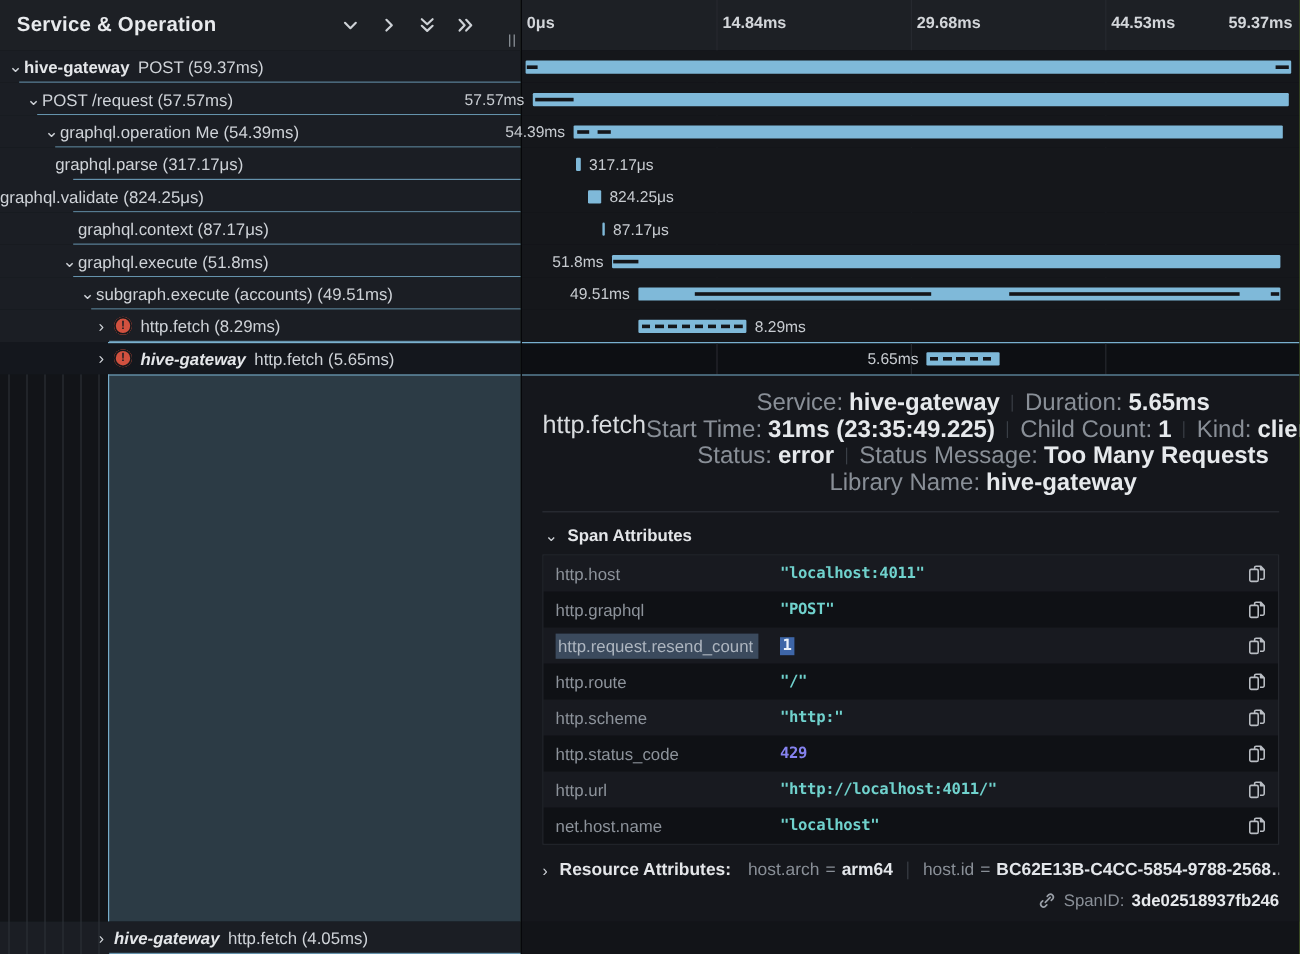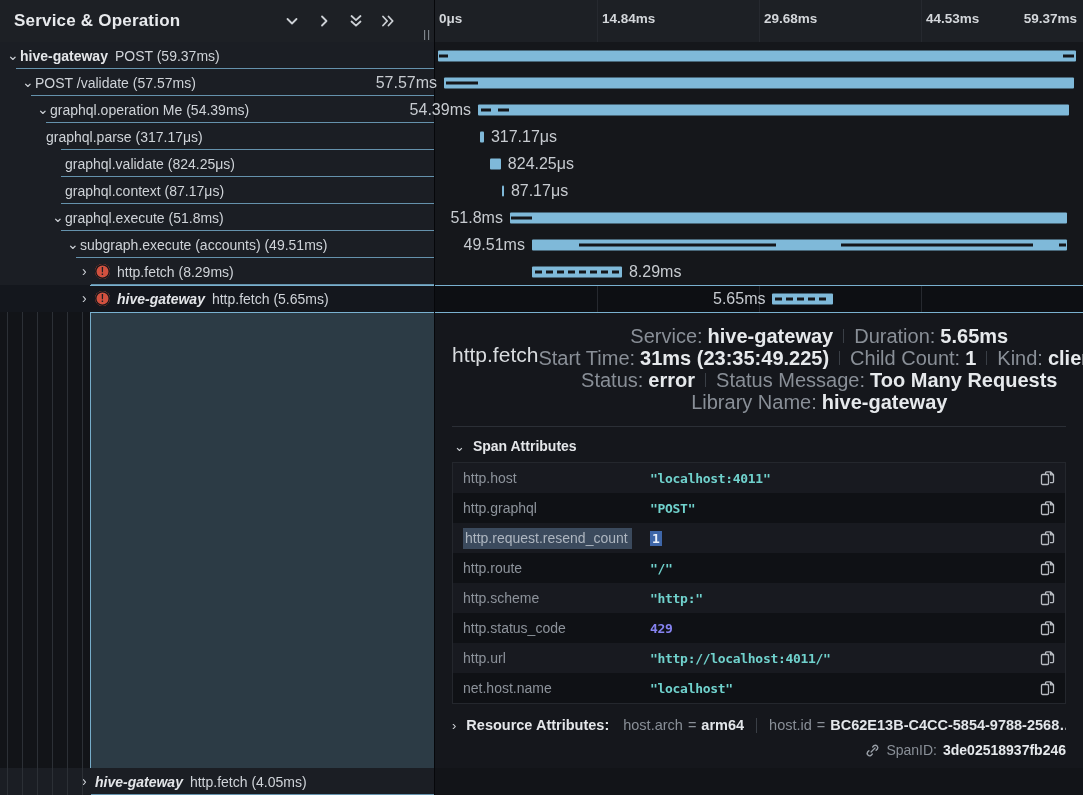--- a/index.html
+++ b/index.html
@@ -39,21 +39,21 @@
   .tick { position:absolute; top:11px; font-size:13.5px; font-weight:700; color:#d3d6da; z-index:2; }
   .tick.t0 { left:4px; } .tick.t1 { left:calc(25% + 5px); } .tick.t2 { left:calc(50% + 5px); }
   .tick.t3 { left:calc(75% + 5px); } .tick.t4 { right:6px; }
   .gl { position:absolute; top:0; bottom:0; width:1px; background:#26292f; z-index:0; }
   .rows-wrap { position:relative; height:243px; }
   .xrow { height:27px; position:relative; background:#15171b; }
   .bar { position:absolute; top:50%; transform:translateY(-50%); height:11px; background:#7fb9d9; border-radius:1px; min-width:2px; z-index:1; cursor:pointer; }
   .bar.dashed::before { content:""; position:absolute; left:3px; right:3px; top:4px; height:3px;
         background:repeating-linear-gradient(90deg,#14161a 0 7px,transparent 7px 11px); }
   .seg { position:absolute; top:50%; transform:translateY(-50%); height:3px; background:#14161a; z-index:2; }
-  .xlabel { position:absolute; top:50%; transform:translateY(-50%); font-size:16px; color:#c7cbd0; white-space:nowrap; z-index:1; }
+  .xlabel { position:absolute; top:50%; transform:translateY(-50%); font-size:13px; color:#c7cbd0; white-space:nowrap; z-index:1; }
   .selected-strip { height:27px; position:relative; background:#0d0f13; border-top:1px solid rgba(127,185,217,.95); }
   .bottom-strip { position:absolute; left:0; top:768px; width:649px; height:27px; background:#14161a; }
   
   .detail { height:456px; background:#15171c; border-top:1px solid rgba(127,185,217,.95); padding:12px 17px 0 17px; position:relative; }
   .dhead { display:flex; align-items:flex-start; }
   .dtitle { font-size:21px; color:#d9dcdf; margin-top:18px; }
   .dmeta { margin-left:auto; }
   .meta-line { display:flex; justify-content:center; align-items:center; height:22px; font-size:20px; white-space:nowrap; }
   .mlabel { color:#898f97; margin-right:5px; }
   .mvalue { font-weight:700; color:#e6e9ec; }
@@ -110,39 +110,39 @@
           <span class="chev" style="left: 7px;">⌄</span>
           <div class="tcontent" style="padding-left: 20px;">
             <span class="svc">hive-gateway</span>
             <span class="tlabel">POST (59.37ms)</span>
           </div>
           <div class="rborder" style="left: 16px;"></div>
         </div>
         <div class="trow">
           <span class="chev" style="left: 22px;">⌄</span>
           <div class="tcontent" style="padding-left: 35px;">
-            <span class="tlabel">POST /validate (57.57ms)</span>
+            <span class="tlabel">POST /request (57.57ms)</span>
           </div>
           <div class="rborder" style="left: 31px;"></div>
         </div>
         <div class="trow">
           <span class="chev" style="left: 37px;">⌄</span>
           <div class="tcontent" style="padding-left: 50px;">
             <span class="tlabel">graphql.operation Me (54.39ms)</span>
           </div>
           <div class="rborder" style="left: 46px;"></div>
         </div>
         <div class="trow">
           <div class="tcontent" style="padding-left: 46px;">
             <span class="tlabel">graphql.parse (317.17μs)</span>
           </div>
           <div class="rborder" style="left: 61px;"></div>
         </div>
         <div class="trow">
-          <div class="tcontent" style="padding-left: 65px;">
+          <div class="tcontent" style="">
             <span class="tlabel">graphql.validate (824.25μs)</span>
           </div>
           <div class="rborder" style="left: 61px;"></div>
         </div>
         <div class="trow">
           <div class="tcontent" style="padding-left: 65px;">
             <span class="tlabel">graphql.context (87.17μs)</span>
           </div>
           <div class="rborder" style="left: 61px;"></div>
         </div>

